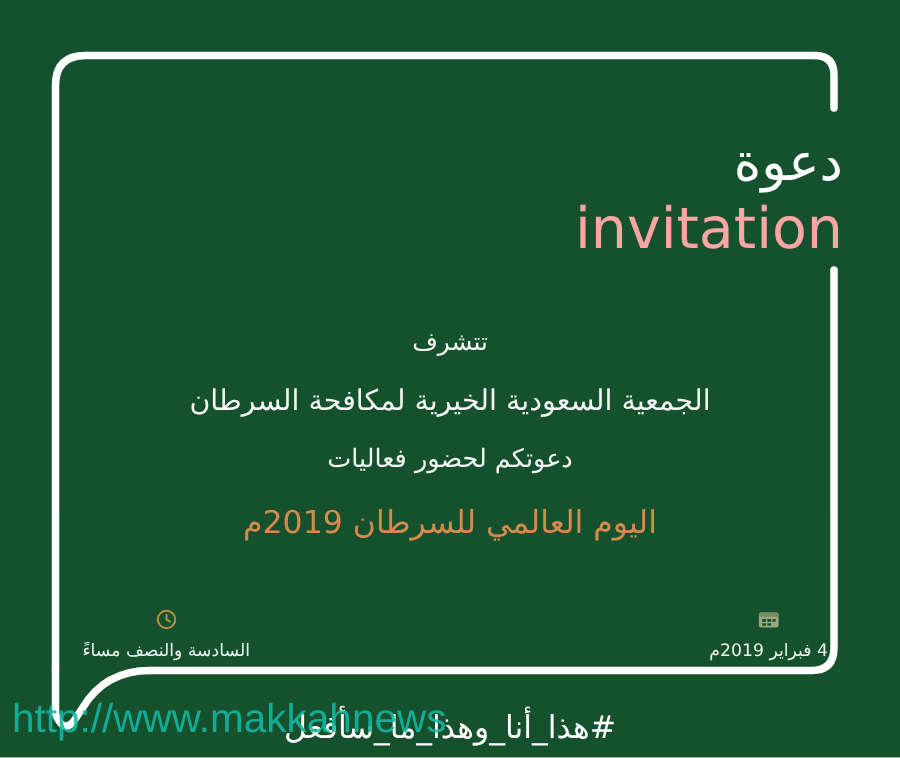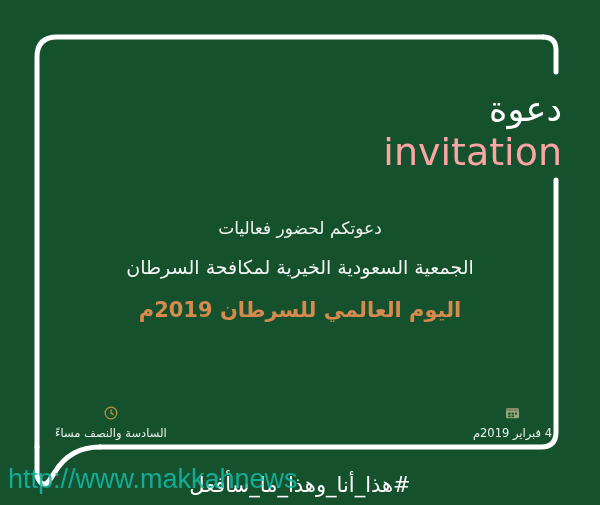--- a/index.html
+++ b/index.html
@@ -78,21 +78,21 @@
   }
   .body-line.lead {
     font-size: 16.5px;
   }
   .body-line.org {
     font-size: 19px;
   }
   .headline {
     color: #D78A4E;
     font-size: 21px;
-    font-weight: 700;
+    font-weight: 400;
     line-height: 1.25;
     margin-top: 6px;
     letter-spacing: 0.2px;
   }
 
   
   .meta-row {
     position: absolute;
     left: 55px;
     right: 48px;
@@ -171,22 +171,23 @@
 
     <path d="M 100 447 Q 70 447 55 472 L 49 481 Q 42 489 37 476 L 37 447" fill="none" stroke="#FFFFFF" stroke-width="5" stroke-linecap="round" stroke-linejoin="round"></path>
   </svg>
 
   <div class="title-block">
     <div class="title-ar">دعوة</div>
     <div class="title-en">invitation</div>
   </div>
 
   <div class="body-block">
+    <div class="body-line lead">تتشرف</div>
+    <div class="body-line org">الجمعية السعودية الخيرية لمكافحة السرطان</div>
     <div class="body-line">دعوتكم لحضور فعاليات</div>
-    <div class="body-line org">الجمعية السعودية الخيرية لمكافحة السرطان</div>
     <div class="headline">اليوم العالمي للسرطان 2019م</div>
   </div>
 
   <div class="meta-row">
 
 
     <div class="meta-item">
       <span class="meta-icon">
         <svg width="15" height="14" viewBox="0 0 24 22" aria-hidden="true">
           <rect x="1.5" y="3.5" width="21" height="16" rx="2.5" fill="#9aa87e"></rect>

